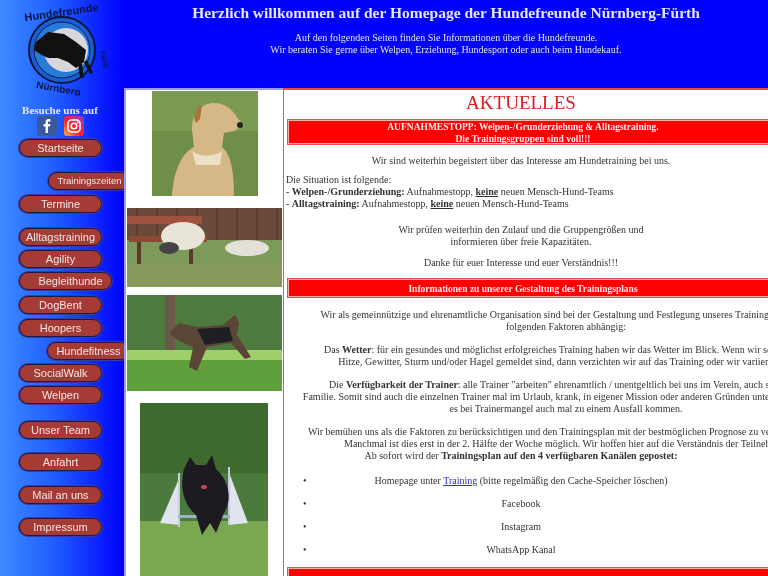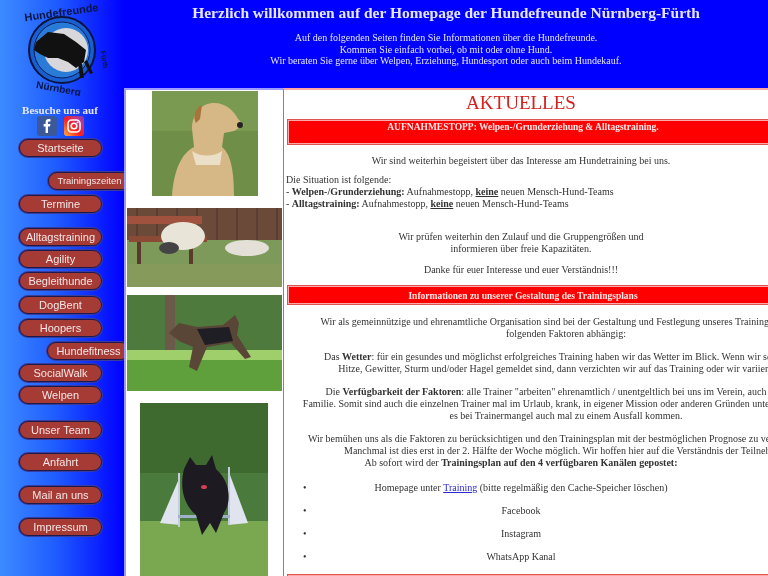--- a/index.html
+++ b/index.html
@@ -34,21 +34,21 @@
     #header h1 { margin:4px 0 0 0; font-size:15.5px; font-weight:bold; }
     #header .intro { margin-top:10px; font-size:10px; line-height:11.5px; }
     #photo-col {
       position:absolute; left:124px; top:88px; width:159px; height:488px;
       background:#ffffff; border-left:2px solid #9a9aff; border-top:2px solid #9a9aff;
       box-sizing:border-box;
     }
     .photo { position:absolute; }
     #main {
       position:absolute; left:283px; top:88px; width:485px; height:488px;
-      background:#ffffff; border-left:1px solid #6a8cab; border-top:2px solid #fca5a5;
+      background:#ffffff; border-left:1px solid #6a8cab; border-top:2px solid #ef4444;
       box-sizing:border-box; overflow:hidden; color:#333;
       font-size:10px;
     }
     #main .inner { position:absolute; left:2px; top:0; width:560px; }
     .title { text-align:center; width:470px; color:#d62020; font-size:19px; margin-top:2px; }
     .redbar {
       background:#ff0000; border:1px solid #e05050; box-shadow:0 0 0 1px #ffaaaa inset;
       color:#ffe9e9; font-weight:bold; text-align:center; font-size:9.5px; line-height:11.5px;
       margin-left:1px;
     }
@@ -89,38 +89,37 @@
         <circle cx="13.6" cy="6.4" r="0.9" fill="#fff"></circle>
       </svg>
   </div>
 
   <div id="nav-container">
       <div class="navbtn" style="top: 139px; border-radius: 9px;">Startseite</div>
       <div class="navbtn small" style="top: 172px; margin-left: 29px;">Trainingszeiten</div>
       <div class="navbtn" style="top: 195px;">Termine</div>
       <div class="navbtn" style="top: 228px;">Alltagstraining</div>
       <div class="navbtn" style="top: 250px;">Agility</div>
-      <div class="navbtn" style="top: 272px;">Begleithunde</div>
+      <div class="navbtn" style="top: 272px; padding-left: 10px;">Begleithunde</div>
       <div class="navbtn" style="top: 296px;">DogBent</div>
       <div class="navbtn" style="top: 319px;">Hoopers</div>
       <div class="navbtn" style="top: 342px; margin-left: 28px;">Hundefitness</div>
       <div class="navbtn" style="top: 364px;">SocialWalk</div>
       <div class="navbtn" style="top: 386px;">Welpen</div>
       <div class="navbtn" style="top: 421px;">Unser Team</div>
       <div class="navbtn" style="top: 453px;">Anfahrt</div>
       <div class="navbtn" style="top: 486px;">Mail an uns</div>
       <div class="navbtn" style="top: 518px;">Impressum</div>
     </div>
 </div>
 
 <div id="header">
   <h1>Herzlich willkommen auf der Homepage der Hundefreunde Nürnberg-Fürth</h1>
   <div class="intro">
     <div>Auf den folgenden Seiten finden Sie Informationen über die Hundefreunde.</div>
-    <div>Kommen Sie einfach vorbei, ob mit oder ohne Hund.</div>
     <div>Wir beraten Sie gerne über Welpen, Erziehung, Hundesport oder auch beim Hundekauf.</div>
   </div>
 </div>
 
 <div id="photo-col">
 
   <svg class="photo" style="left:26px;top:1px;" width="106" height="105" aria-label="Labrador-Mischling sitzend auf Wiese">
     <rect width="106" height="105" fill="#6f8f48"></rect>
     <rect y="0" width="106" height="40" fill="#7a9a52"></rect>
     <path d="M20 105 C22 78 30 62 42 56 L40 38 C40 22 50 12 62 12 C74 12 82 20 86 28 L92 34 L82 40 L72 42 L70 56 C80 64 82 84 82 105 Z" fill="#d6b886"></path>
@@ -176,32 +175,33 @@
   </svg>
 </div>
 
 <div id="main">
   <div class="inner">
     <div class="title">AKTUELLES</div>
 
     <div class="redbar" style="margin-top:5px;height:26px;padding-top:2px;width:560px;box-sizing:border-box;">
       <div style="width:470px;">
         <div>AUFNAHMESTOPP: Welpen-/Grunderziehung &amp; Alltagstraining.</div>
+        <div>Die Trainingsgruppen sind voll!!!</div>
       </div>
     </div>
 
     <p style="margin-top:10px;width:470px;text-align:center;">Wir sind weiterhin begeistert über das Interesse am Hundetraining bei uns.</p>
 
     <div style="margin-top:8px;line-height:12px;">
       <div>Die Situation ist folgende:</div>
       <div><span>- </span><b>Welpen-/Grunderziehung:</b><span> Aufnahmestopp, </span><b class="u">keine</b><span> neuen Mensch-Hund-Teams</span></div>
       <div><span>- </span><b>Alltagstraining:</b><span> Aufnahmestopp, </span><b class="u">keine</b><span> neuen Mensch-Hund-Teams</span></div>
     </div>
 
-    <div style="margin-top:21px;width:470px;text-align:center;line-height:12px;">
+    <div style="margin-top:14px;width:470px;text-align:center;line-height:12px;">
       <div>Wir prüfen weiterhin den Zulauf und die Gruppengrößen und</div>
       <div>informieren über freie Kapazitäten.</div>
     </div>
 
     <p style="margin-top:9px;width:470px;text-align:center;">Danke für euer Interesse und euer Verständnis!!!</p>
 
     <div class="redbar" style="margin-top:10px;height:20px;line-height:20px;width:560px;box-sizing:border-box;">
       <div style="width:470px;">Informationen zu unserer Gestaltung des Trainingsplans</div>
     </div>
 
@@ -209,21 +209,21 @@
       <div style="white-space:nowrap;">Wir als gemeinnützige und ehrenamtliche Organisation sind bei der Gestaltung und Festlegung unseres Trainingsplans von</div>
       <div>folgenden Faktoren abhängig:</div>
     </div>
 
     <div class="center" style="margin-top:11px;line-height:12px;">
       <div style="white-space:nowrap;"><span>Das </span><b>Wetter</b><span>: für ein gesundes und möglichst erfolgreiches Training haben wir das Wetter im Blick. Wenn wir sehen, dass</span></div>
       <div style="white-space:nowrap;">Hitze, Gewitter, Sturm und/oder Hagel gemeldet sind, dann verzichten wir auf das Training oder wir variieren mit</div>
     </div>
 
     <div class="center" style="margin-top:11px;line-height:12px;">
-      <div style="white-space:nowrap;"><span>Die </span><b>Verfügbarkeit der Faktoren</b><span>: alle Trainer "arbeiten" ehrenamtlich / unentgeltlich bei uns im Verein, auch sie haben</span></div>
+      <div style="white-space:nowrap;"><span>Die </span><b>Verfügbarkeit der Trainer</b><span>: alle Trainer "arbeiten" ehrenamtlich / unentgeltlich bei uns im Verein, auch sie haben</span></div>
       <div style="white-space:nowrap;">Familie. Somit sind auch die einzelnen Trainer mal im Urlaub, krank, in eigener Mission oder anderen Gründen unterwegs, so kann</div>
       <div>es bei Trainermangel auch mal zu einem Ausfall kommen.</div>
     </div>
 
     <div class="center" style="margin-top:11px;line-height:12px;">
       <div style="white-space:nowrap;">Wir bemühen uns als die Faktoren zu berücksichtigen und den Trainingsplan mit der bestmöglichen Prognose zu veröffentlichen.</div>
       <div style="white-space:nowrap;">Manchmal ist dies erst in der 2. Hälfte der Woche möglich. Wir hoffen hier auf die Verständnis der Teilnehmer.</div>
       <div style="width:470px;"><span>Ab sofort wird der </span><b>Trainingsplan auf den 4 verfügbaren Kanälen gepostet:</b></div>
     </div>
 

